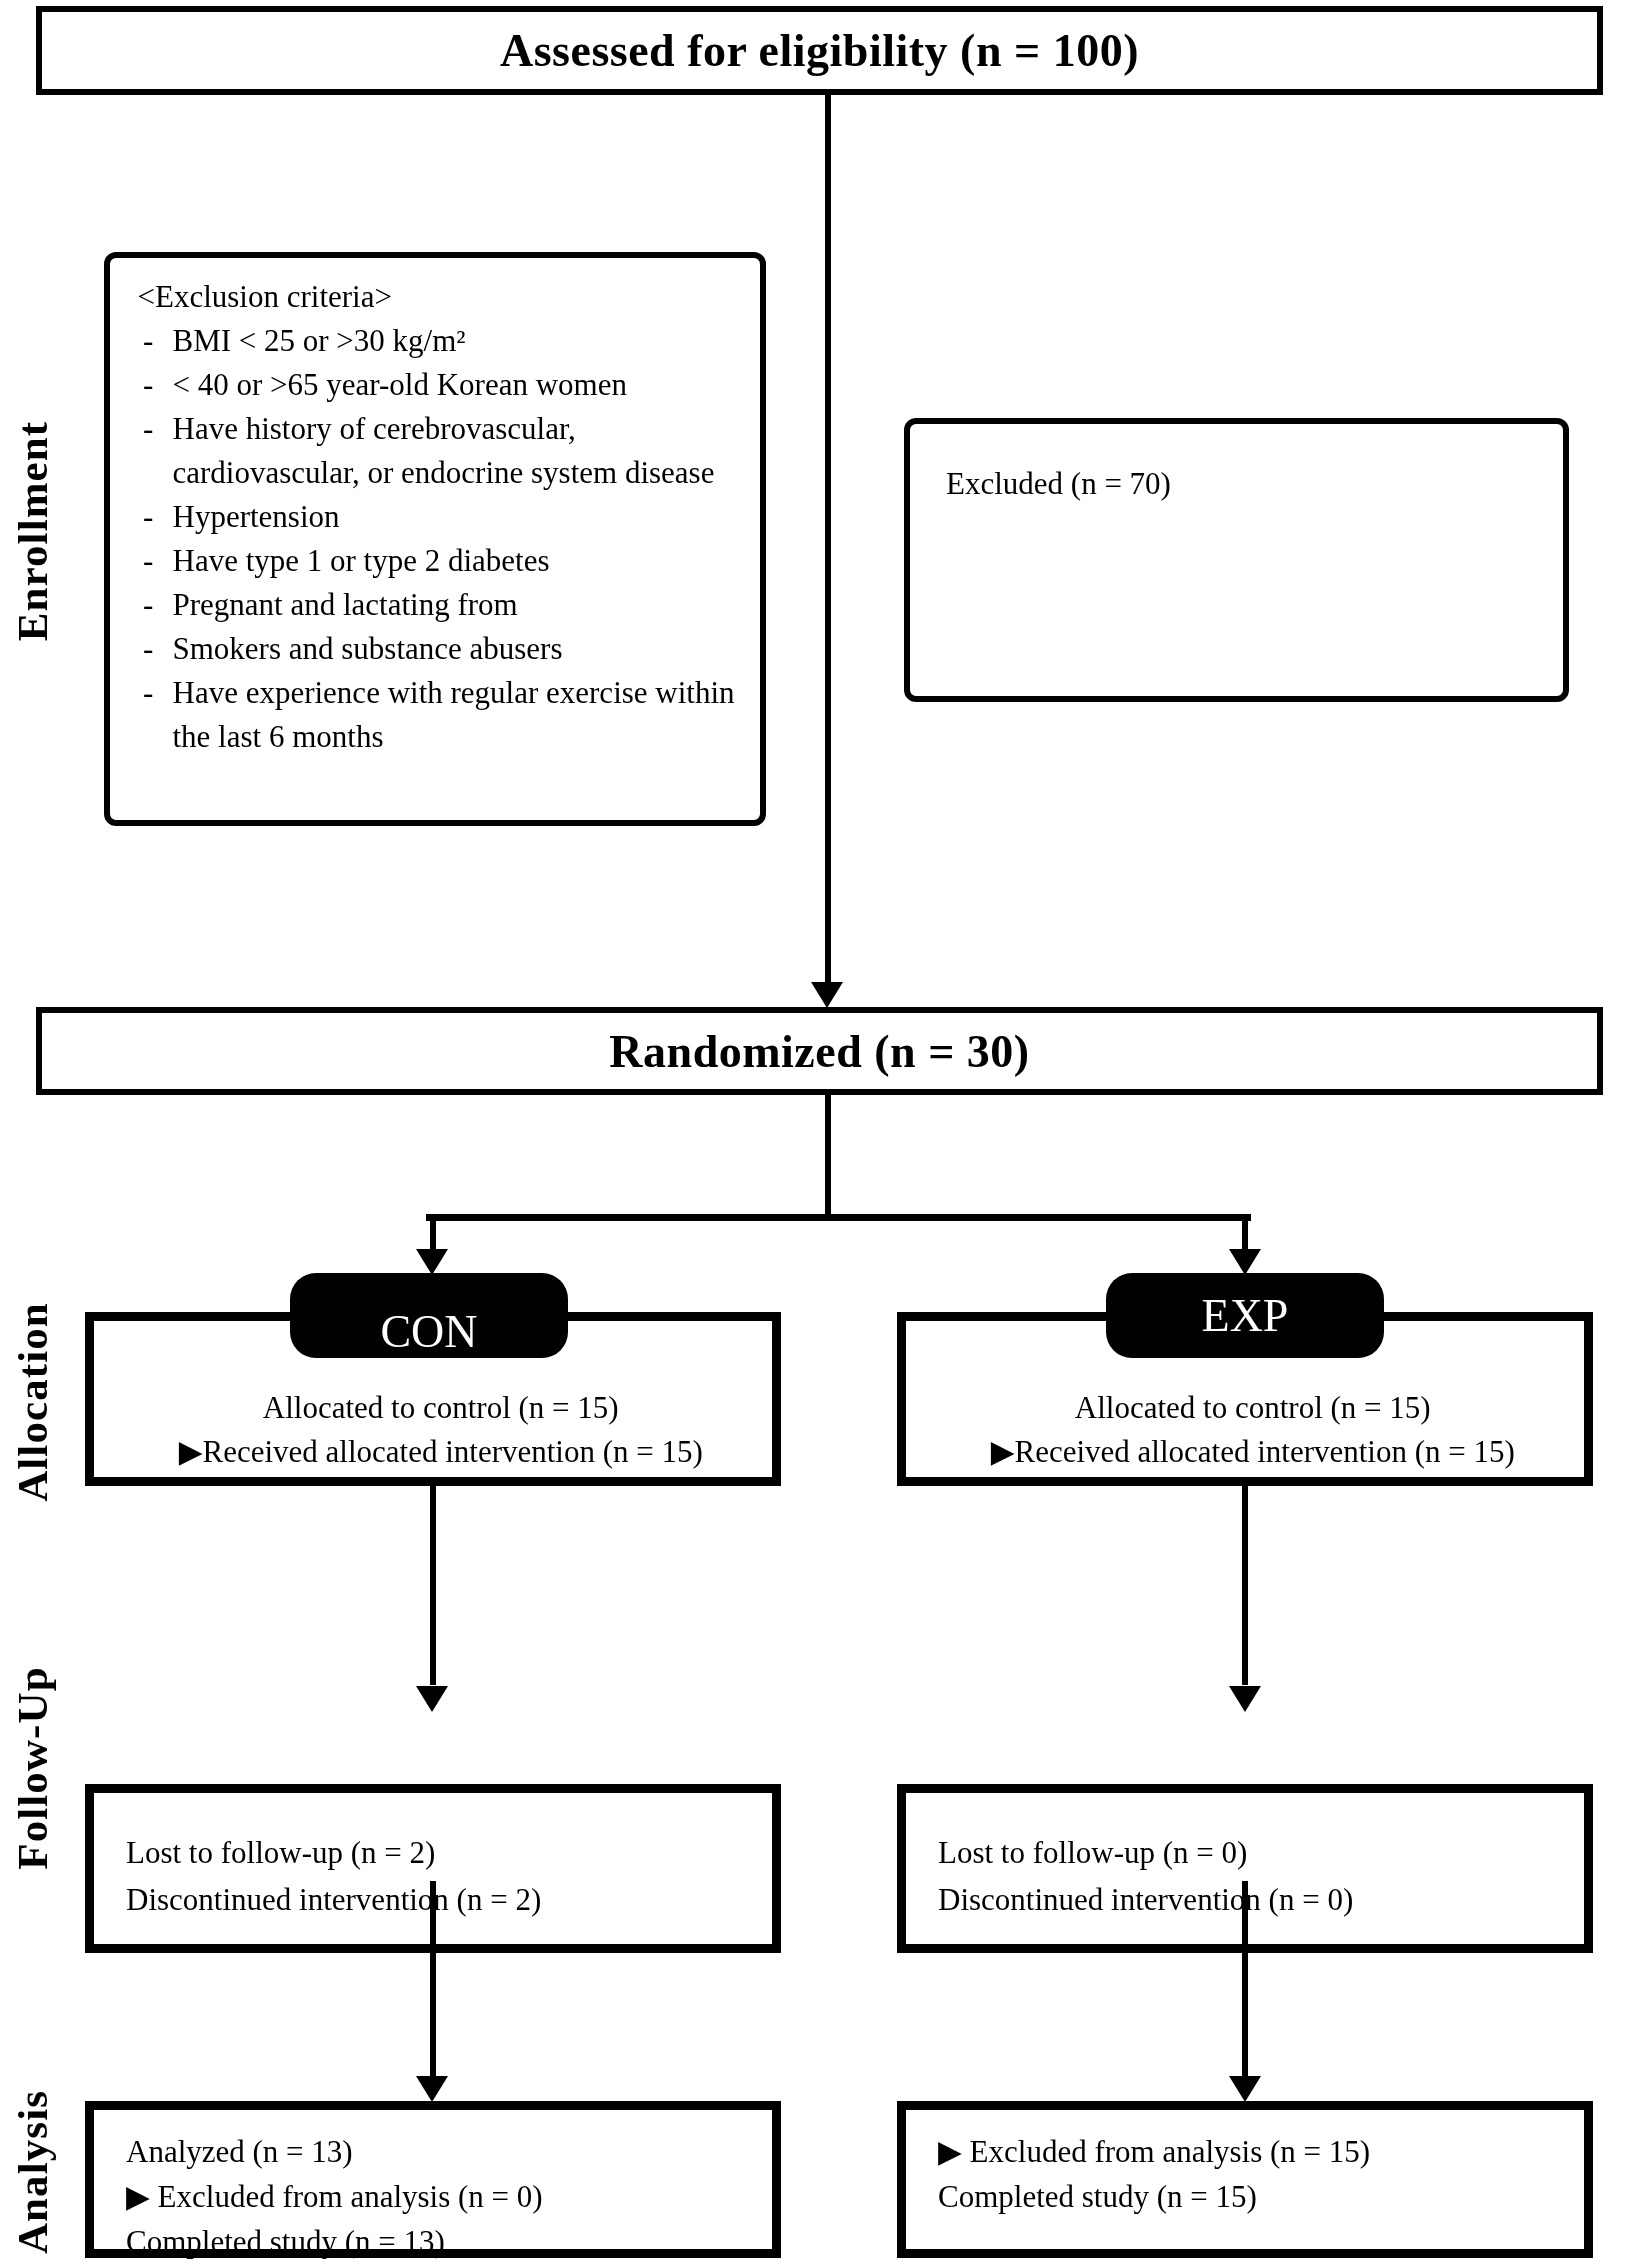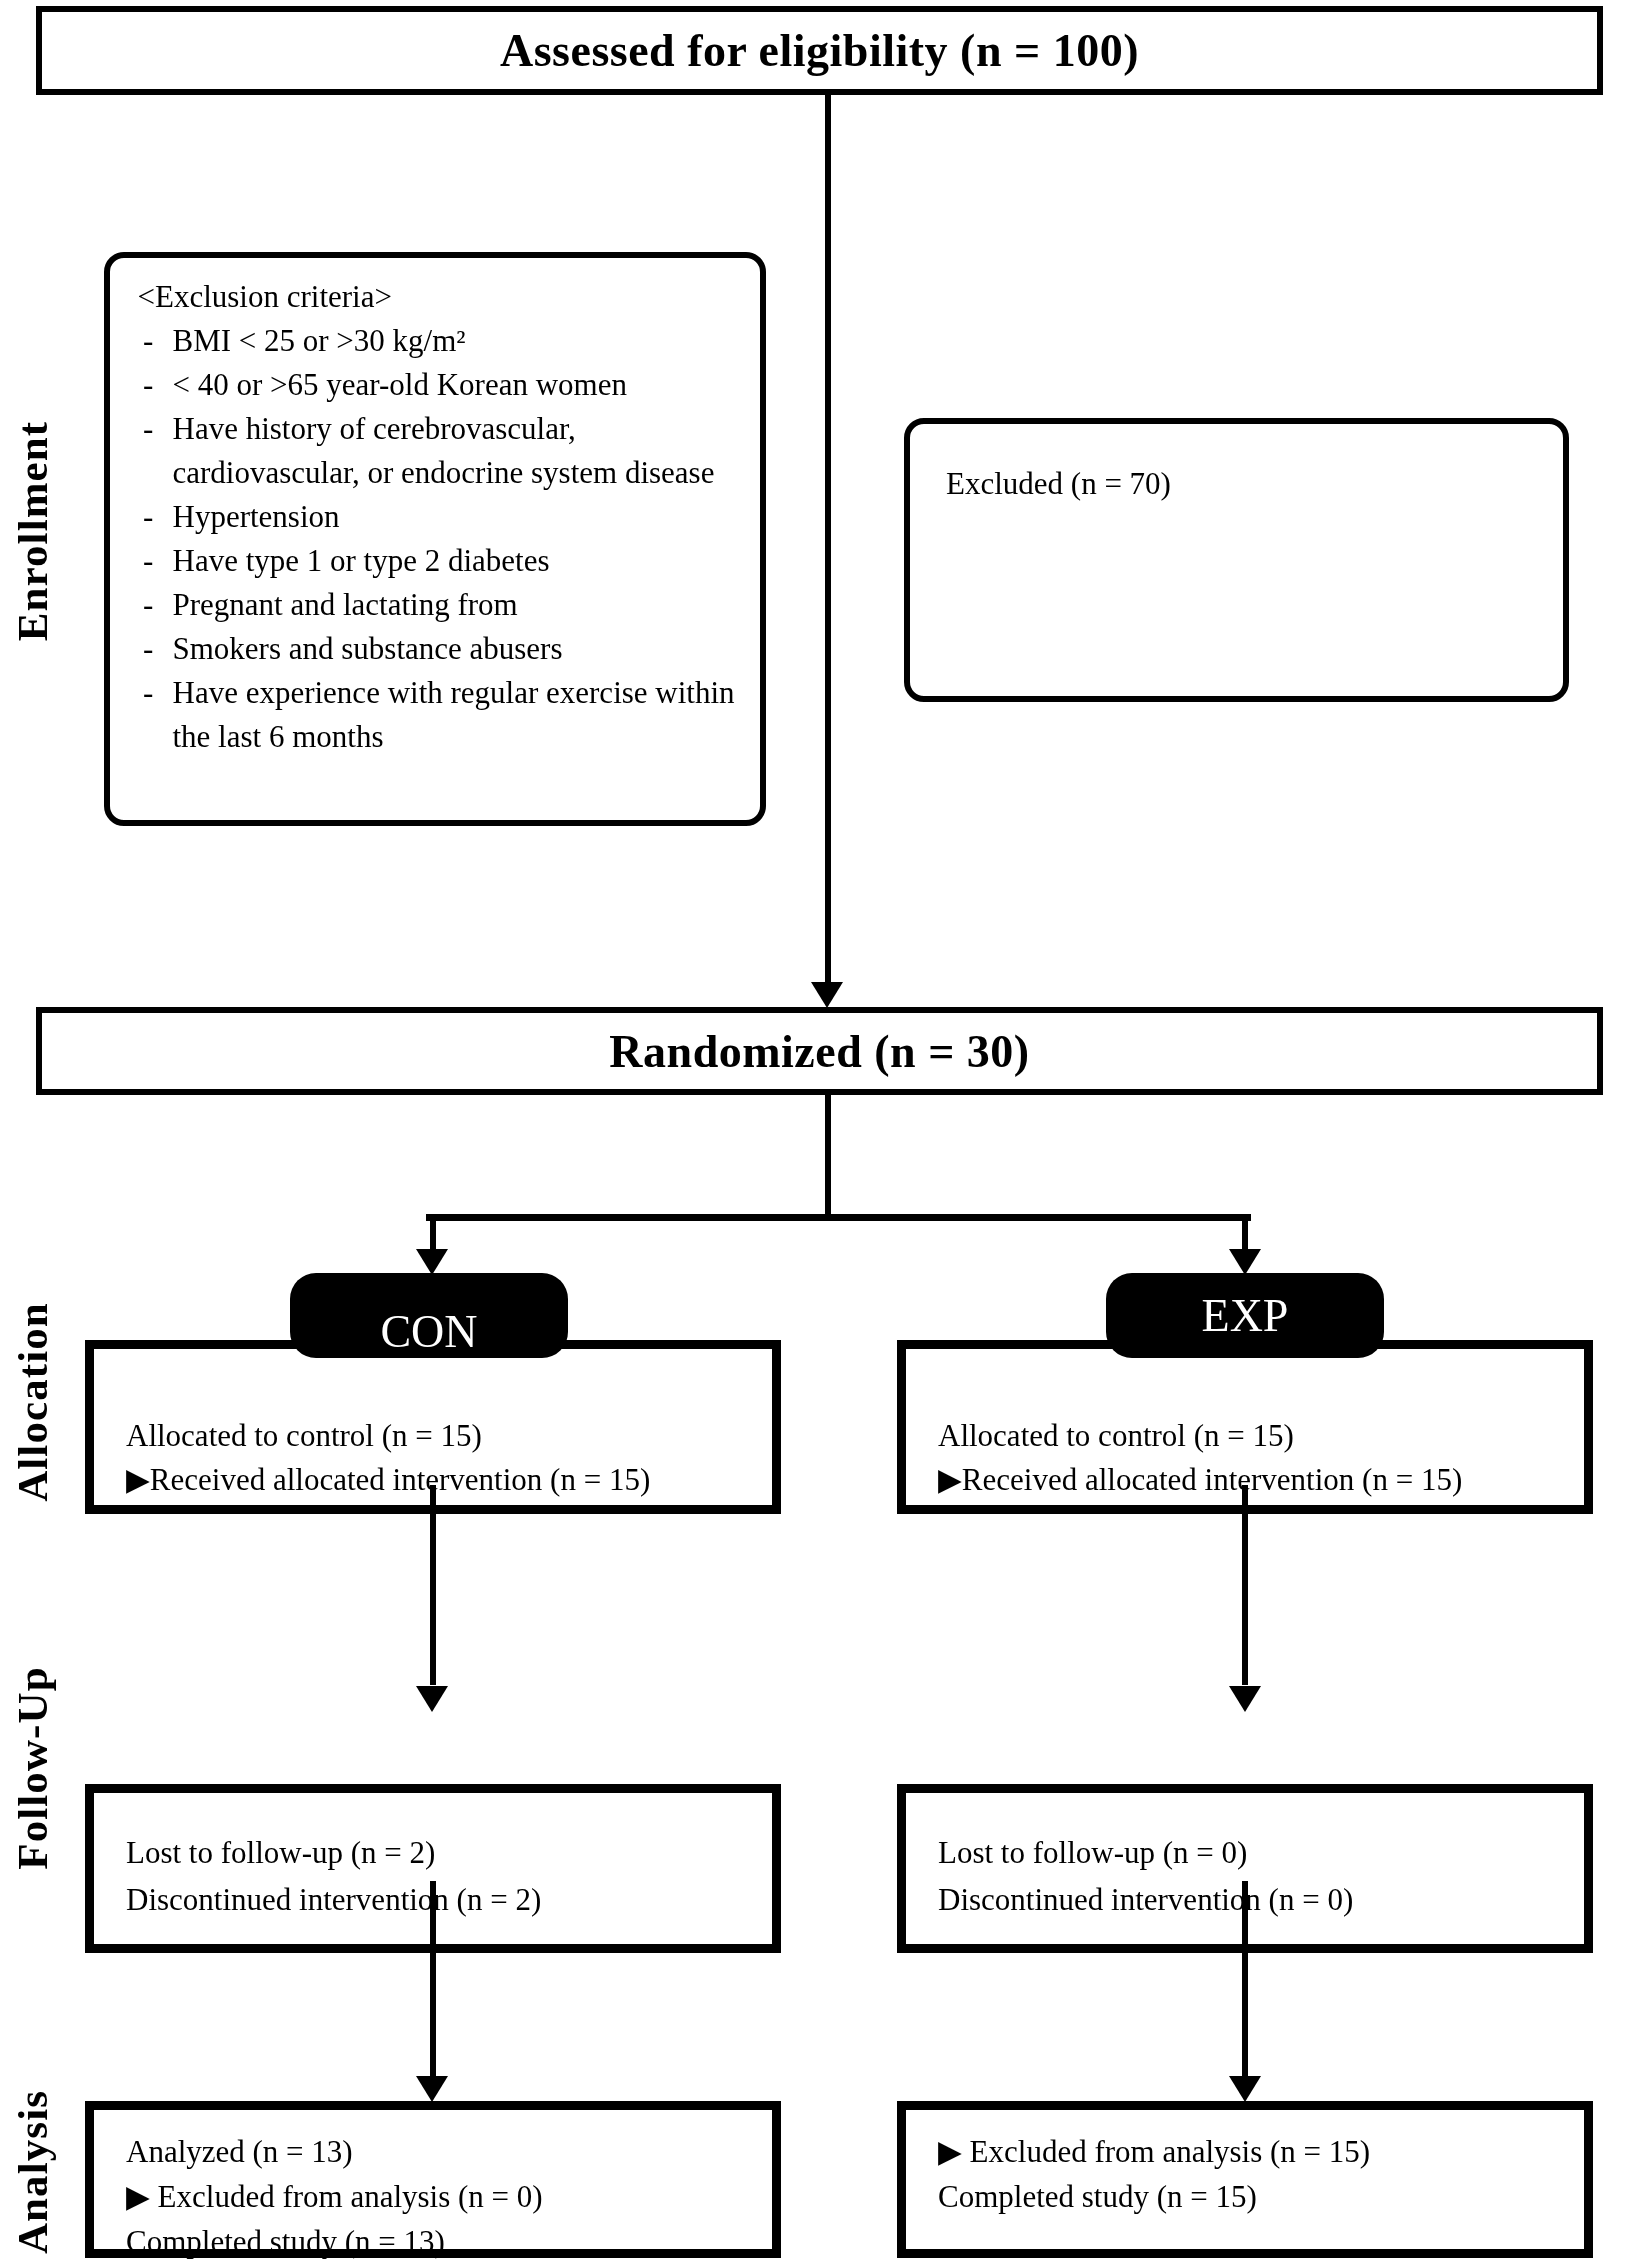--- a/index.html
+++ b/index.html
@@ -5,35 +5,35 @@
   html,body{margin:0;padding:0;background:#ffffff;}
   body{width:1639px;height:2261px;position:relative;font-family:"Liberation Serif","DejaVu Serif",serif;color:#000;}
   .canvas{position:absolute;left:0;top:0;width:1639px;height:2261px;background:#fff;}
 
   
   .banner{position:absolute;box-sizing:border-box;border:6.6px solid #000;background:#fff;
           display:flex;align-items:center;justify-content:center;
           font-size:46px;font-weight:bold;letter-spacing:0.5px;}
 
   
-  .round-box{position:absolute;box-sizing:border-box;border:6px solid #000;border-radius:20px;
+  .round-box{position:absolute;box-sizing:border-box;border:6px solid #000;border-radius:12px;
              background:#fff;font-size:31px;}
   #exclusion-box{left:104px;top:252px;width:662px;height:574px;padding:16.5px 20px 0 27.5px;line-height:44px;}
   #exclusion-box ul{list-style:none;margin:0;padding:0;}
   #exclusion-box li{position:relative;padding-left:35px;}
   #exclusion-box .dash{position:absolute;left:5.5px;top:0;}
   #excluded-box{left:904px;top:418px;width:665px;height:284px;padding:36px 16.5px 0 36px;line-height:47px;}
   #excluded-box ul{list-style:none;margin:0;padding:0 0 0 31px;}
 
   
   .col-box{position:absolute;box-sizing:border-box;border:9.3px solid #000;background:#fff;font-size:31px;}
   .col-box ul{list-style:none;margin:0;padding:0;}
   #alloc-con,#fu-con,#an-con{left:85px;width:696px;}
   #alloc-exp,#fu-exp,#an-exp{left:897px;width:696px;}
-  #alloc-con,#alloc-exp{top:1340px;height:174px;padding:65px 16.5px 0 32px;line-height:44px;}
+  #alloc-con,#alloc-exp{top:1312px;height:174px;padding:65px 16.5px 0 32px;line-height:44px;text-align:center;}
   #fu-con,#fu-exp{top:1784px;height:169px;padding:36px 16.5px 0 32px;line-height:47px;}
   #an-con,#an-exp{top:2101px;height:157px;padding:18.7px 16.5px 0 32px;line-height:45px;}
 
   
   .pill{position:absolute;box-sizing:border-box;background:#000;color:#fff;border-radius:26px;
         display:flex;align-items:center;justify-content:center;font-size:46px;z-index:3;}
   #pill-con{left:290px;top:1273px;width:278px;height:85px;align-items:flex-end;}
   #pill-exp{left:1106px;top:1273px;width:278px;height:85px;}
 
   

